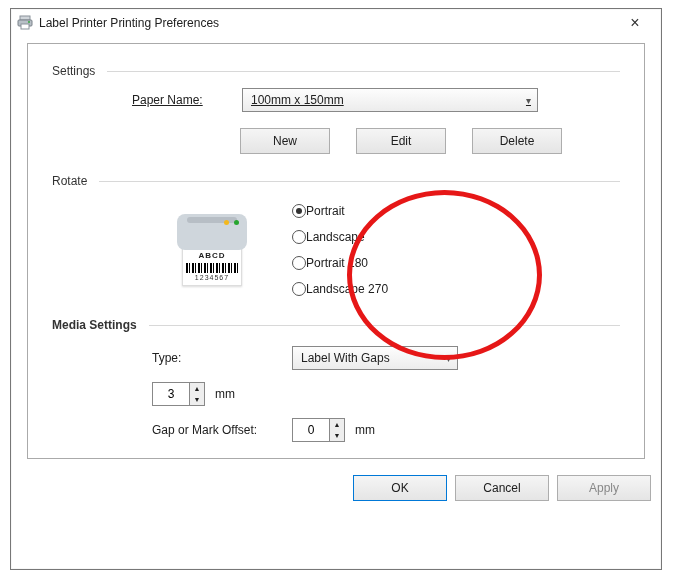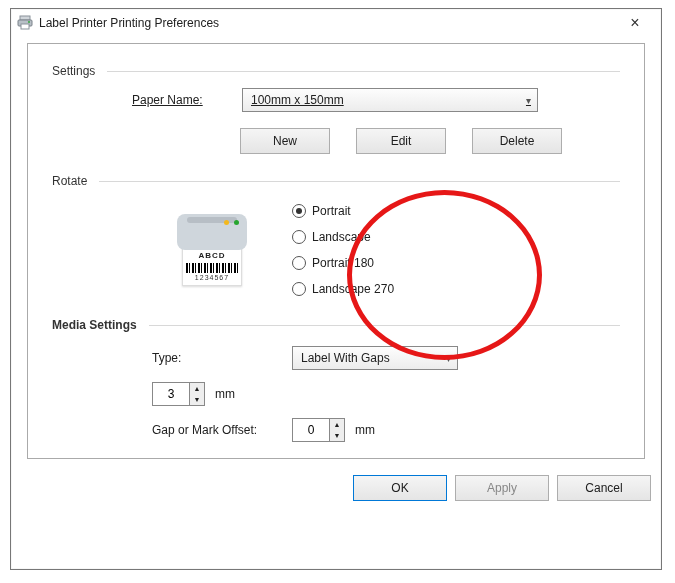--- a/index.html
+++ b/index.html
@@ -205,21 +205,20 @@
   .paper-out .nums{font-size:7px;letter-spacing:1px;color:#333;}
   .radios{
     display:flex;
     flex-direction:column;
     gap:12px;
     font-size:12px;
   }
   .radio{
     display:flex;
     align-items:center;
-    gap:6px;
   }
   .radio .dot{
     width:12px;height:12px;
     border:1px solid #555;
     border-radius:50%;
     display:inline-flex;
     align-items:center;justify-content:center;
     background:#fff;
   }
   .radio.checked .dot::after{
@@ -386,17 +385,17 @@
           </div>
           <span class="unit">mm</span>
         </div>
       </div>
 
     </div>
   </div>
 
   <div class="bottom-bar">
     <div class="btn ok">OK</div>
+    <div class="btn">Cancel</div>
     <div class="btn disabled">Apply</div>
-    <div class="btn">Cancel</div>
   </div>
 
 </div>
 
 </body></html>

